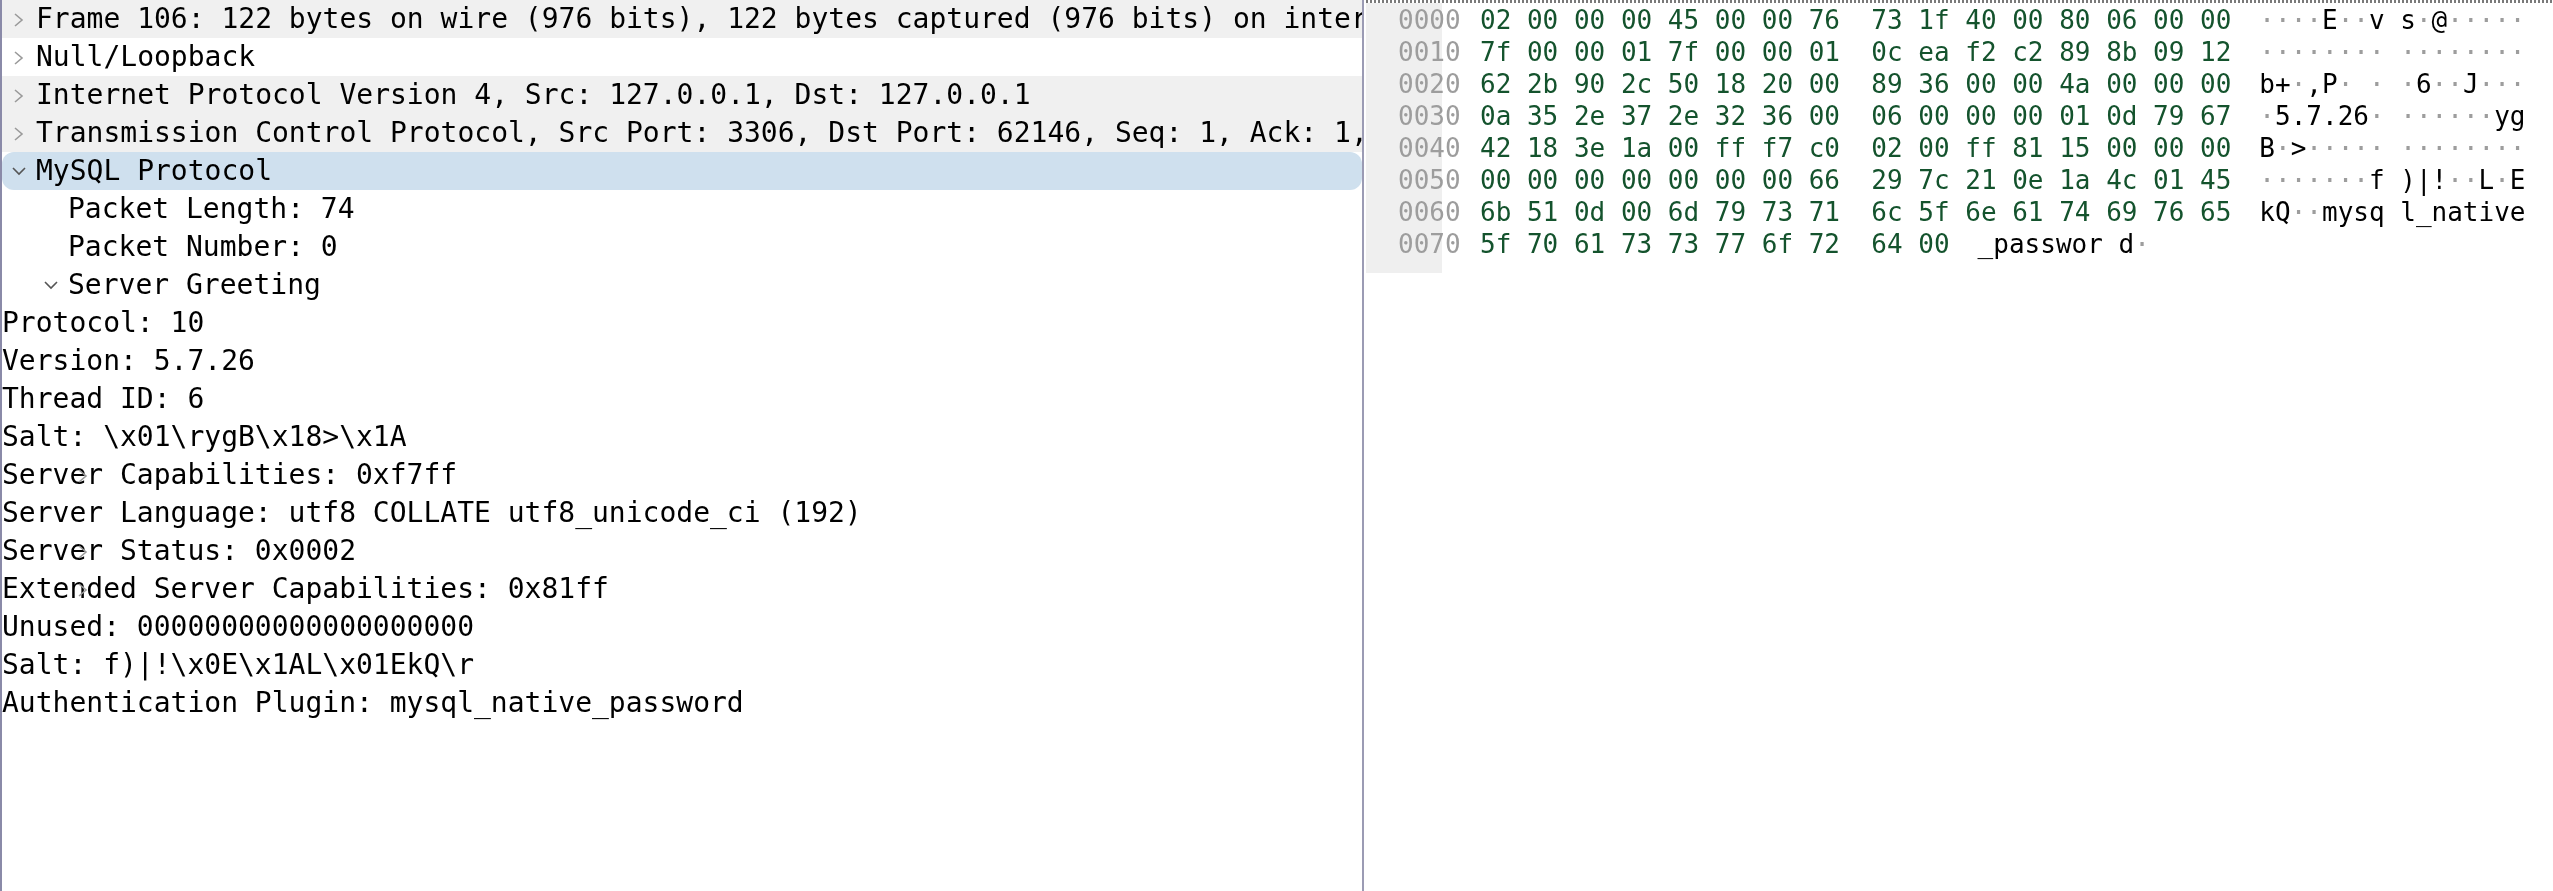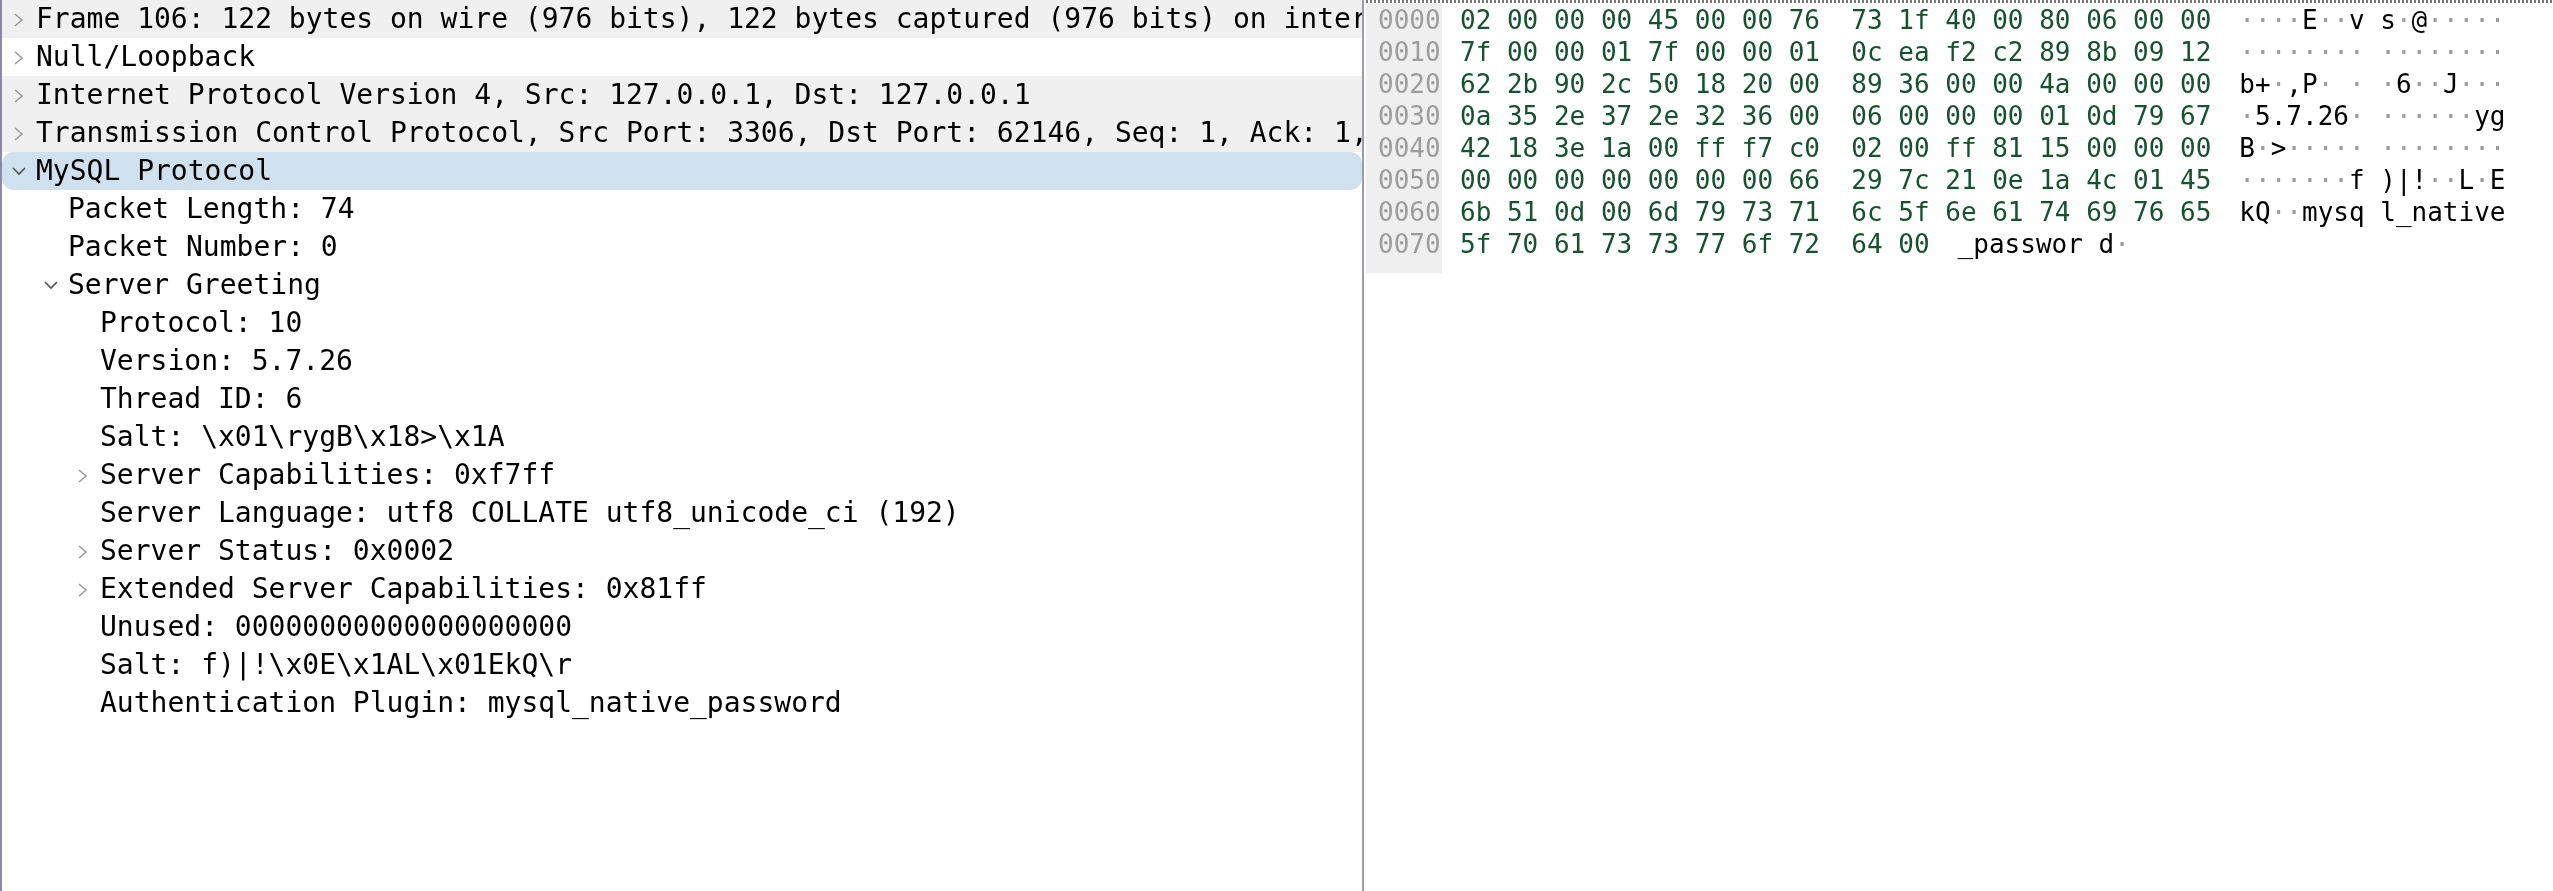--- a/index.html
+++ b/index.html
@@ -67,21 +67,21 @@
   .twist svg { display: block; margin: 12px auto 0 auto; }
 
   .tlabel {
     display: inline-block;
     padding-left: 0px;
   }
 
   
   .lvl0 .tlabel { margin-left: 34px; }
   .lvl1 .tlabel { margin-left: 66px; }
-  .lvl2 .tlabel { margin-left: 98px; }
+  .lvl2 .tlabel { }
 
   .lvl1 .twist { left: 32px; }
   .lvl2 .twist { left: 64px; }
 
   
   .divider {
     width: 4px;
     height: 891px;
     background: #ffffff;
     border-left: 2px solid #9b9bb4;
@@ -117,20 +117,21 @@
     position: relative;
     padding-top: 4px;
   }
   .hexrow {
     display: flex;
     align-items: flex-start;
     height: 32px;
     line-height: 32px;
     font-size: 26px;
     white-space: pre;
+    padding-left: 20px;
   }
   .hex-off {
     width: 76px;
     min-width: 76px;
     color: #9d9d9d;
     padding-left: 12px;
     box-sizing: border-box;
   }
   .hex-bytes {
     color: #14532d;

